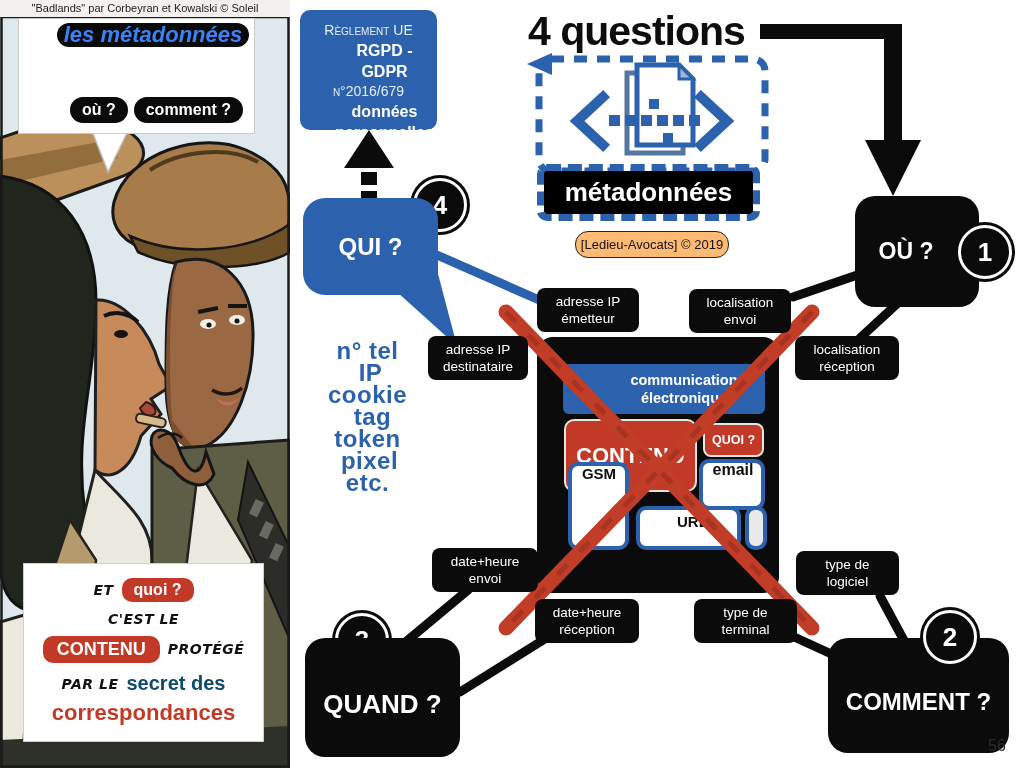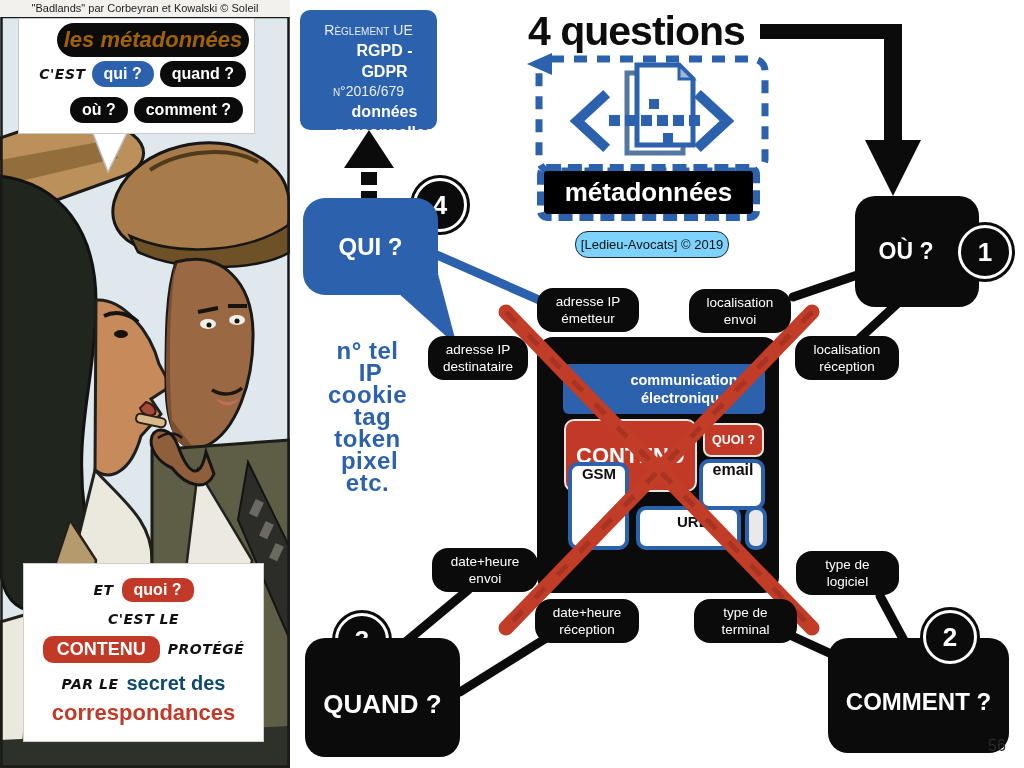--- a/index.html
+++ b/index.html
@@ -5,22 +5,22 @@
   html,body{margin:0;padding:0;background:#ffffff;}
   .slide{position:relative;width:1024px;height:768px;background:#fff;overflow:hidden;
          font-family:"Liberation Sans",sans-serif;}
   
   .comic{position:absolute;left:0;top:0;width:290px;height:768px;}
   .comic-credit{position:absolute;left:0;top:0;width:290px;height:17px;background:#f2f1ee;
     font-size:11px;line-height:17px;text-align:center;color:#1d1d1d;white-space:nowrap;}
   .comic-art{position:absolute;left:0;top:0;}
   .bubble-top{position:absolute;left:18px;top:18px;width:235px;height:114px;background:#fff;
     border:1px solid #c9c9c9;}
-  .bt-title{position:absolute;left:38px;top:4px;width:192px;height:34px;background:#0b0b0b;
-    border-radius:17px;color:#a16207;font-weight:700;font-style:italic;font-size:22px;
+  .bt-title{position:absolute;left:38px;top:4px;width:192px;height:24px;background:#0b0b0b;
+    border-radius:17px;color:#3b82f6;font-weight:700;font-style:italic;font-size:22px;
     display:flex;align-items:center;justify-content:center;}
   .bt-row{position:absolute;left:0px;top:42px;width:235px;display:flex;align-items:center;justify-content:flex-end;gap:6px;padding-right:8px;box-sizing:border-box;}
   .bt-row2{position:absolute;left:0px;top:78px;width:235px;display:flex;align-items:center;justify-content:center;gap:6px;padding-left:40px;box-sizing:border-box;}
   .comic-txt{font-family:"DejaVu Sans",sans-serif;font-style:italic;font-weight:700;
     font-size:14px;color:#111;letter-spacing:.5px;}
   .pill{background:#0b0b0b;color:#fff;font-weight:700;font-size:16px;border-radius:13px;
     padding:5px 12px;line-height:1;}
   .pill-blue{background:#2c62ad;}
   .bubble-bottom{position:absolute;left:23px;top:563px;width:239px;height:177px;background:#fff;
     border:1px solid #cfcfcf;text-align:center;}
@@ -51,25 +51,25 @@
   .qui-list{position:absolute;left:300px;top:300px;width:135px;text-align:center;z-index:4;
     color:#2c62ad;font-weight:800;font-size:24px;line-height:22px;letter-spacing:.5px;margin-top:40px;}
   .qui-list div:nth-child(2){margin-left:6px;}
   .qui-list div:nth-child(4){margin-left:10px;}
   .qui-list div:nth-child(6){margin-left:4px;}
   .big-title{position:absolute;left:528px;top:8px;font-size:41px;font-weight:800;color:#0d0d0d;
     letter-spacing:-1px;z-index:4;white-space:nowrap;}
   .meta-badge{position:absolute;left:537px;top:164px;width:223px;height:57px;background:#000000;
     border:7px dashed #2c62ad;background-clip:padding-box;border-radius:10px;box-sizing:border-box;
     color:#fff;font-weight:700;font-size:26px;display:flex;align-items:center;justify-content:center;z-index:4;}
-  .credit-pill{position:absolute;left:575px;top:231px;width:152px;height:25px;background:#7dd3fc;
+  .credit-pill{position:absolute;left:575px;top:231px;width:152px;height:25px;background:#fdba74;
     border:1.5px solid #222;border-radius:13px;font-size:13px;color:#111;display:flex;
     align-items:center;justify-content:center;z-index:4;}
   
-  .lbl{position:absolute;background:#0b0b0b;color:#fff;border-radius:16px;text-align:center;
+  .lbl{position:absolute;background:#0b0b0b;color:#fff;border-radius:8px;text-align:center;
     font-size:13.5px;line-height:17px;display:flex;flex-direction:column;align-items:center;
     justify-content:center;z-index:6;}
   .p-ipe{left:537px;top:288px;width:102px;height:44px;}
   .p-ipd{left:428px;top:336px;width:100px;height:44px;}
   .p-loe{left:689px;top:289px;width:102px;height:44px;}
   .p-lor{left:795px;top:336px;width:104px;height:44px;}
   .p-dte{left:432px;top:548px;width:106px;height:44px;}
   .p-dtr{left:535px;top:599px;width:104px;height:44px;}
   .p-tlo{left:796px;top:551px;width:103px;height:44px;}
   .p-tte{left:694px;top:599px;width:103px;height:44px;}
@@ -151,25 +151,20 @@
 
       <polygon points="92,131 128,131 108,172" fill="#ffffff" stroke="#bdbdbd" stroke-width="1.5"></polygon>
 
       <rect x="1.5" y="17" width="287" height="749.5" fill="none" stroke="#1a1a1a" stroke-width="2.5"></rect>
     </svg>
 
     <div class="comic-credit">"Badlands" par Corbeyran et Kowalski © Soleil</div>
 
     <div class="bubble-top">
       <div class="bt-title">les métadonnées</div>
-      <div class="bt-row">
-        <span class="comic-txt">C'EST</span>
-        <span class="pill pill-blue">qui ?</span>
-        <span class="pill">quand ?</span>
-      </div>
       <div class="bt-row2">
         <span class="pill">où ?</span>
         <span class="pill">comment ?</span>
       </div>
     </div>
 
     <div class="bubble-bottom">
       <div class="bb-row" style="margin-top:14px;">
         <span class="comic-txt">ET</span>
         <span class="rpill">quoi ?</span>

